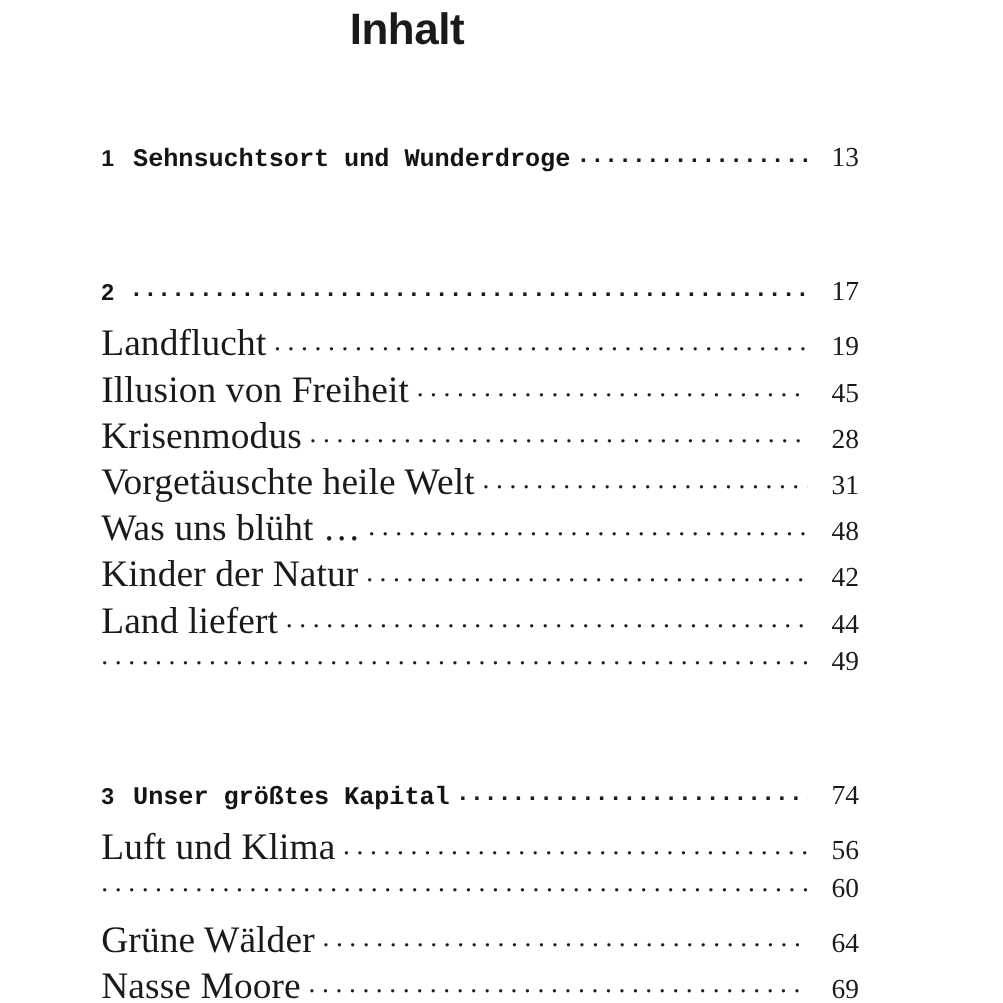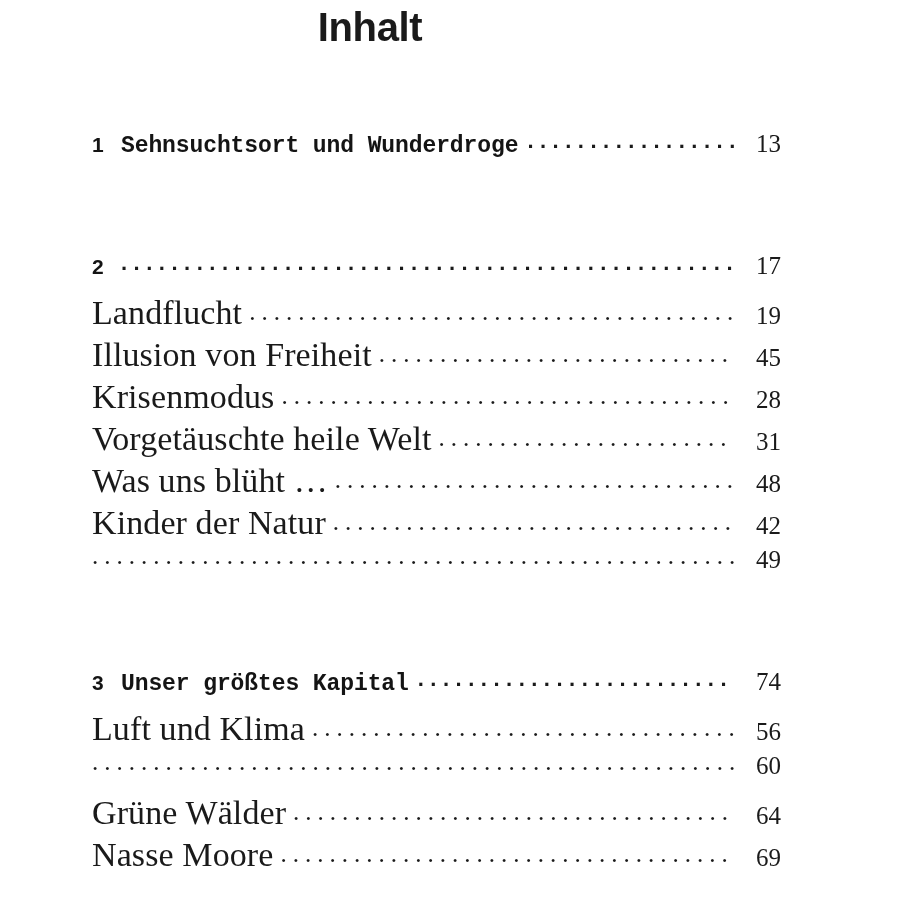--- a/index.html
+++ b/index.html
@@ -182,20 +182,26 @@
         <span class="pageno">48</span>
       </div>
       <div class="toc-row section">
         <span class="num"></span>
         <span class="label">Kinder der Natur</span>
         <span class="leader"></span>
         <span class="pageno">42</span>
       </div>
       <div class="toc-row section">
         <span class="num"></span>
+        <span class="label">Land liefert</span>
+        <span class="leader"></span>
+        <span class="pageno">44</span>
+      </div>
+      <div class="toc-row section">
+        <span class="num"></span>
         <span class="leader"></span>
         <span class="pageno">49</span>
       </div>
       <div class="toc-row chapter gap-large">
         <span class="num">3</span>
         <span class="label">Unser größtes Kapital</span>
         <span class="leader"></span>
         <span class="pageno">74</span>
       </div>
       <div class="toc-row section">

